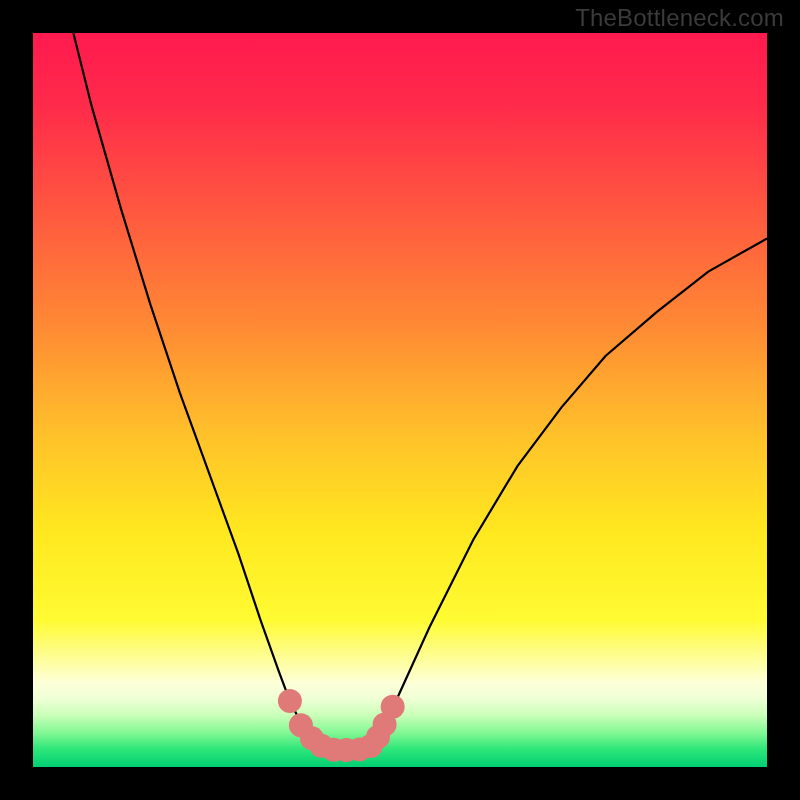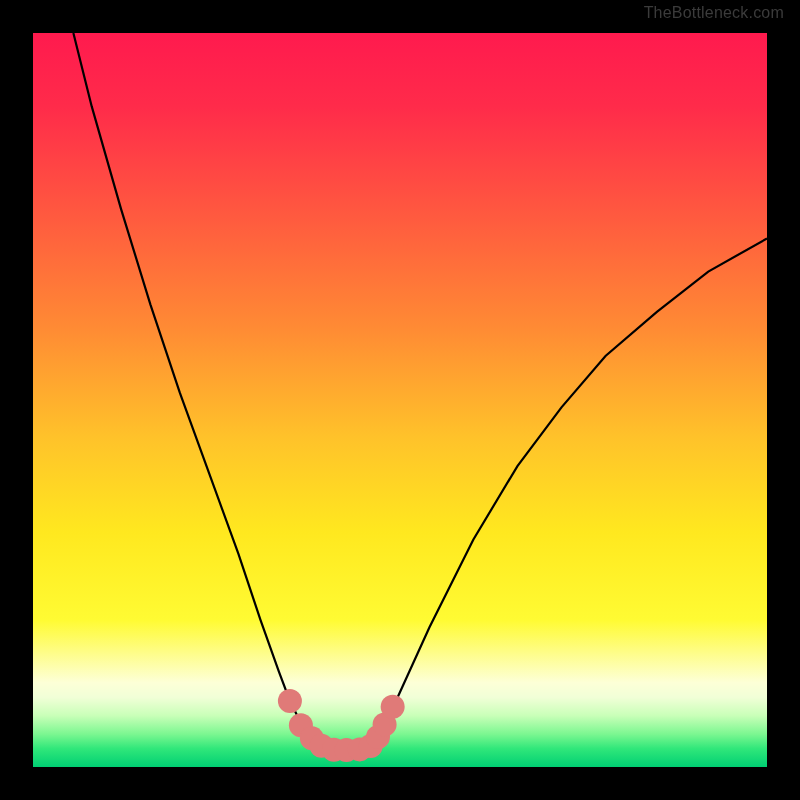--- a/index.html
+++ b/index.html
@@ -25,21 +25,21 @@
     top: 33px;
     width: 734px;
     height: 734px;
     overflow: hidden;
   }
   .watermark {
     position: absolute;
     top: 4px;
     right: 16px;
     color: #3b3b3b;
-    font-size: 16px;
+    font-size: 24px;
     font-weight: 500;
     letter-spacing: 0.2px;
     font-family: Arial, Helvetica, sans-serif;
     text-align: right;
   }
   svg { display: block; }
 </style>
 </head>
 <body>
 

